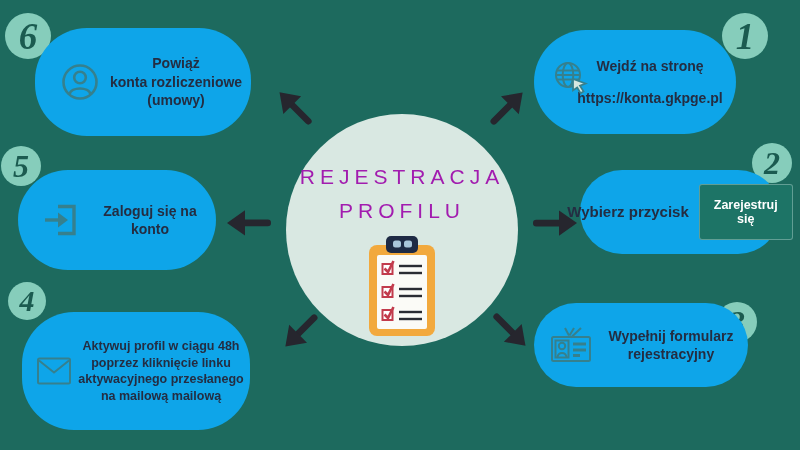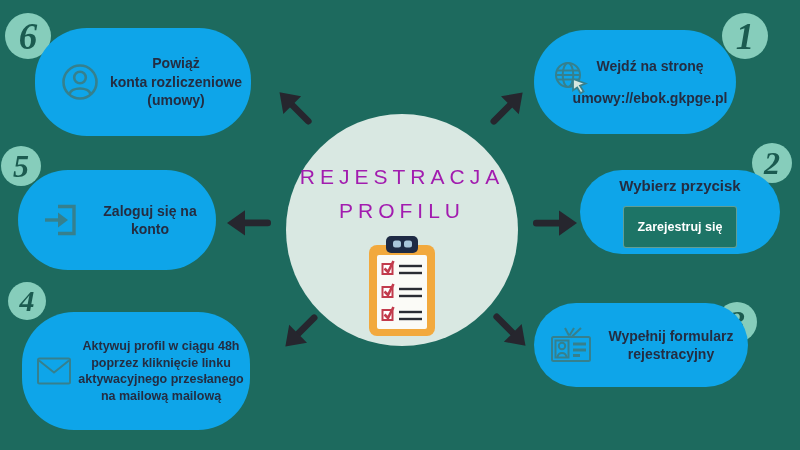--- a/index.html
+++ b/index.html
@@ -19,21 +19,21 @@
   }
   .icon { display:flex; align-items:center; justify-content:center; flex:0 0 auto; }
   #card-s6 { left:35px;  top:28px;  width:216px; height:108px; }
   #card-s6 .icon { margin-left:24px; }
   #card-s1 { left:534px; top:30px;  width:202px; height:104px; }
   #card-s1 .icon { position:absolute; left:18px; top:30px; }
   #card-s1 .col { flex:1; display:flex; flex-direction:column; align-items:center; gap:13px; padding-left:30px; }
   #card-s5 { left:18px;  top:170px; width:198px; height:100px; }
   #card-s5 .icon { margin-left:24px; }
   #card-s2 { left:580px; top:170px; width:200px; height:84px;
-             flex-direction:column; justify-content:center; gap:10px; }
+             flex-direction:row; justify-content:center; gap:10px; }
   #card-s2 .card-text { flex:0 0 auto; font-size:15px; }
   #card-s4 { left:22px;  top:312px; width:228px; height:118px; }
   #card-s4 .icon { margin-left:14px; }
   #card-s4 .card-text { font-size:12.5px; }
   #card-s3 { left:534px; top:303px; width:214px; height:84px; }
   #card-s3 .icon { margin-left:16px; }
   .register-btn {
     background:#1d7466; color:#ffffff; font-weight:bold; font-size:12.5px;
     font-family:"Liberation Sans", sans-serif;
     padding:13px 14px; border:1px solid rgba(255,255,255,0.3); border-radius:3px;
@@ -184,21 +184,21 @@
           <ellipse cx="16" cy="15" rx="5.3" ry="12"></ellipse>
           <path d="M5 10.5 H27"></path>
             <path d="M4 15 H28"></path>
             <path d="M5 19.5 H27"></path>
         </g>
         <path d="M21 19 L33.5 23.5 L28 25.7 L31.5 31.4 L28.6 33.2 L25.2 27.5 L21 30.4 Z" fill="#d7e7e1" stroke="#36808d" stroke-width="1.8"></path>
       </svg>
     </span>
     <div class="col">
       <div class="card-text">Wejdź na stronę</div>
-      <div class="card-text">umowy://ebok.gkpge.pl</div>
+      <div class="card-text">https://konta.gkpge.pl</div>
     </div>
   </div>
 
   <div class="card" id="card-s5">
     <span class="icon">
       <svg width="42" height="40" viewBox="0 0 42 40">
         <path d="M16 6.5 H32 V33.5 H16" fill="none" stroke="#36808d" stroke-width="3.4"></path>
         <path d="M3 20 H17" stroke="#36808d" stroke-width="3.4"></path>
         <polygon points="16,12.5 26,20 16,27.5" fill="#36808d"></polygon>
       </svg>

